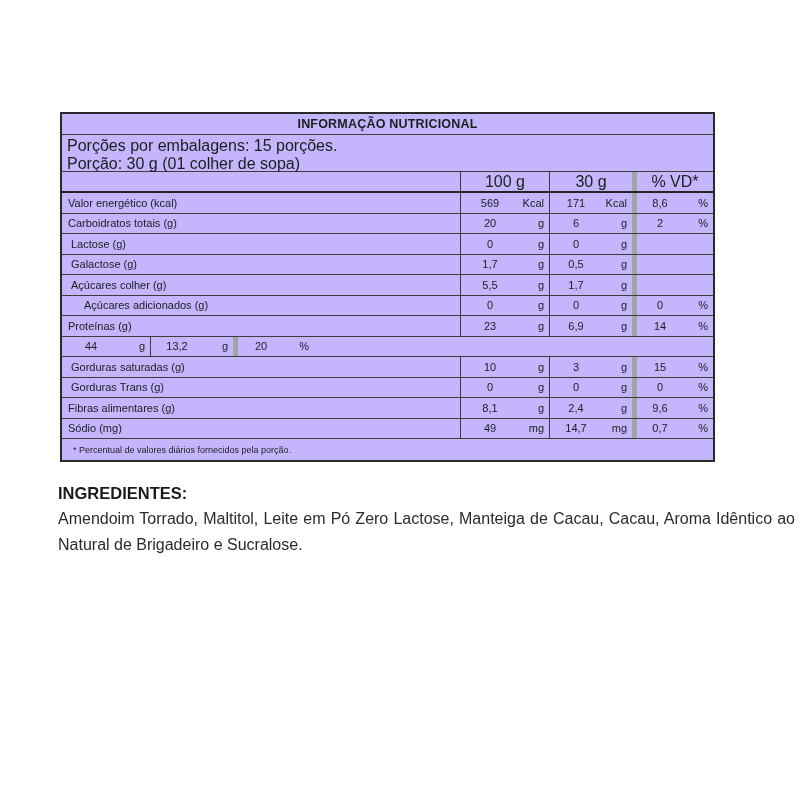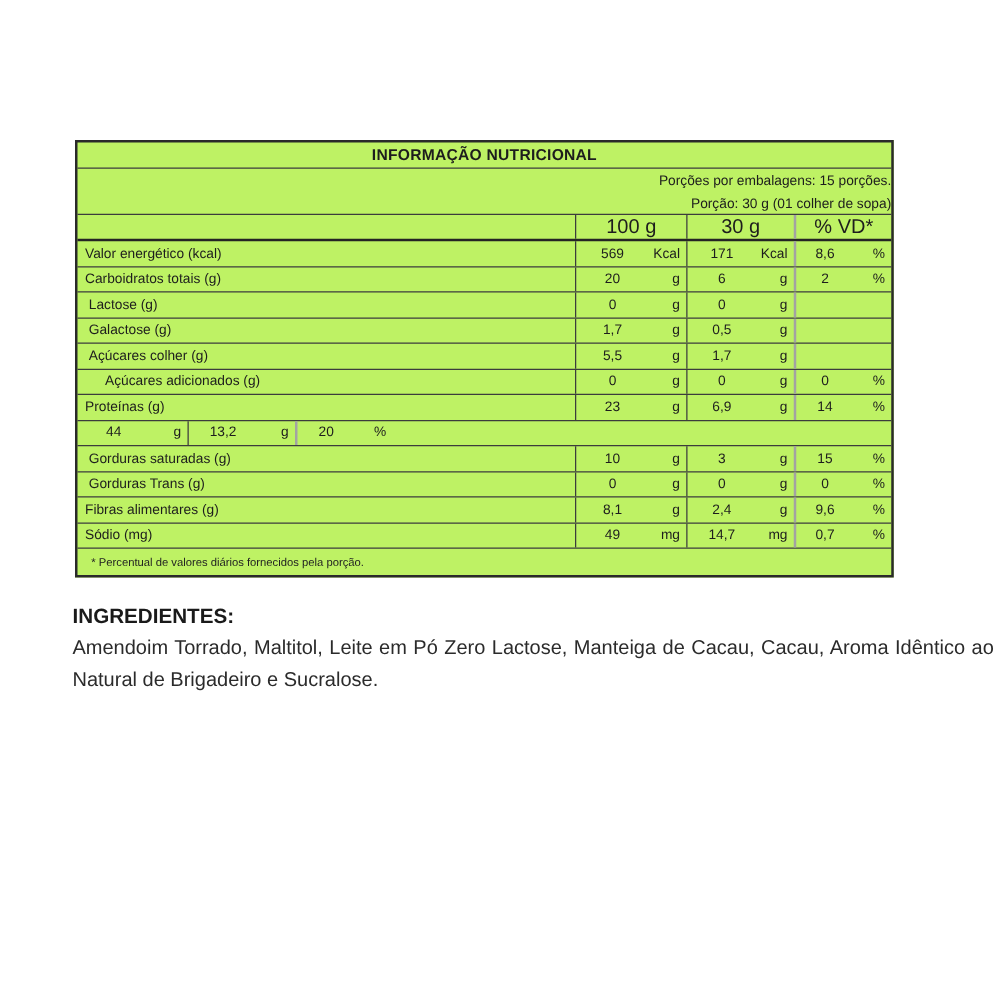--- a/index.html
+++ b/index.html
@@ -9,39 +9,38 @@
     font-family: "Liberation Sans", sans-serif;
     color: #1d1d1d;
   }
 
   
   .nutrition-table {
     position: absolute;
     left: 60px; top: 112px;
     width: 655px;
     border: 2px solid #2a2a2a;
-    background: #bef264;
+    background: #c4b5fd;
   }
   .row { display: flex; border-bottom: 1px solid #3c3c3c; }
 
   .title-row {
     height: 21px;
     align-items: center;
     justify-content: center;
     font-weight: bold;
     font-size: 12.5px;
     letter-spacing: 0.2px;
   }
   .servings-row {
     display: block;
     height: 37px;
-    font-size: 11px;
+    font-size: 16px;
     line-height: 17.5px;
     padding: 2px 0 0 5px;
-    text-align: right;
   }
   .header-row {
     height: 21px;
     font-size: 16px;
     font-weight: normal;
     border-bottom: 2px solid #242424;
   }
   .data-row { height: 20.5px; font-size: 11px; }
 
   .cell { display: flex; align-items: center; }
@@ -49,21 +48,21 @@
     flex: 1;
     border-right: 1px solid #3c3c3c;
     padding-left: 6px;
     overflow: hidden;
     white-space: nowrap;
   }
   .cell.label.indent-1 { padding-left: 9px; }
   .cell.label.indent-2 { padding-left: 22px; }
 
   .col-100 { width: 89px; border-right: 1px solid #3c3c3c; }
-  .col-30  { width: 87px; border-right: 2px solid #a3a3a3; }
+  .col-30  { width: 87px; border-right: 5px solid #a3a3a3; }
   .col-vd  { width: 76px; }
 
   .head { justify-content: center; }
 
   .num  { flex: 1; text-align: center; }
   .unit { width: 30px; text-align: right; padding-right: 5px; }
 
   .foot-row {
     height: 21px;
     align-items: center;

